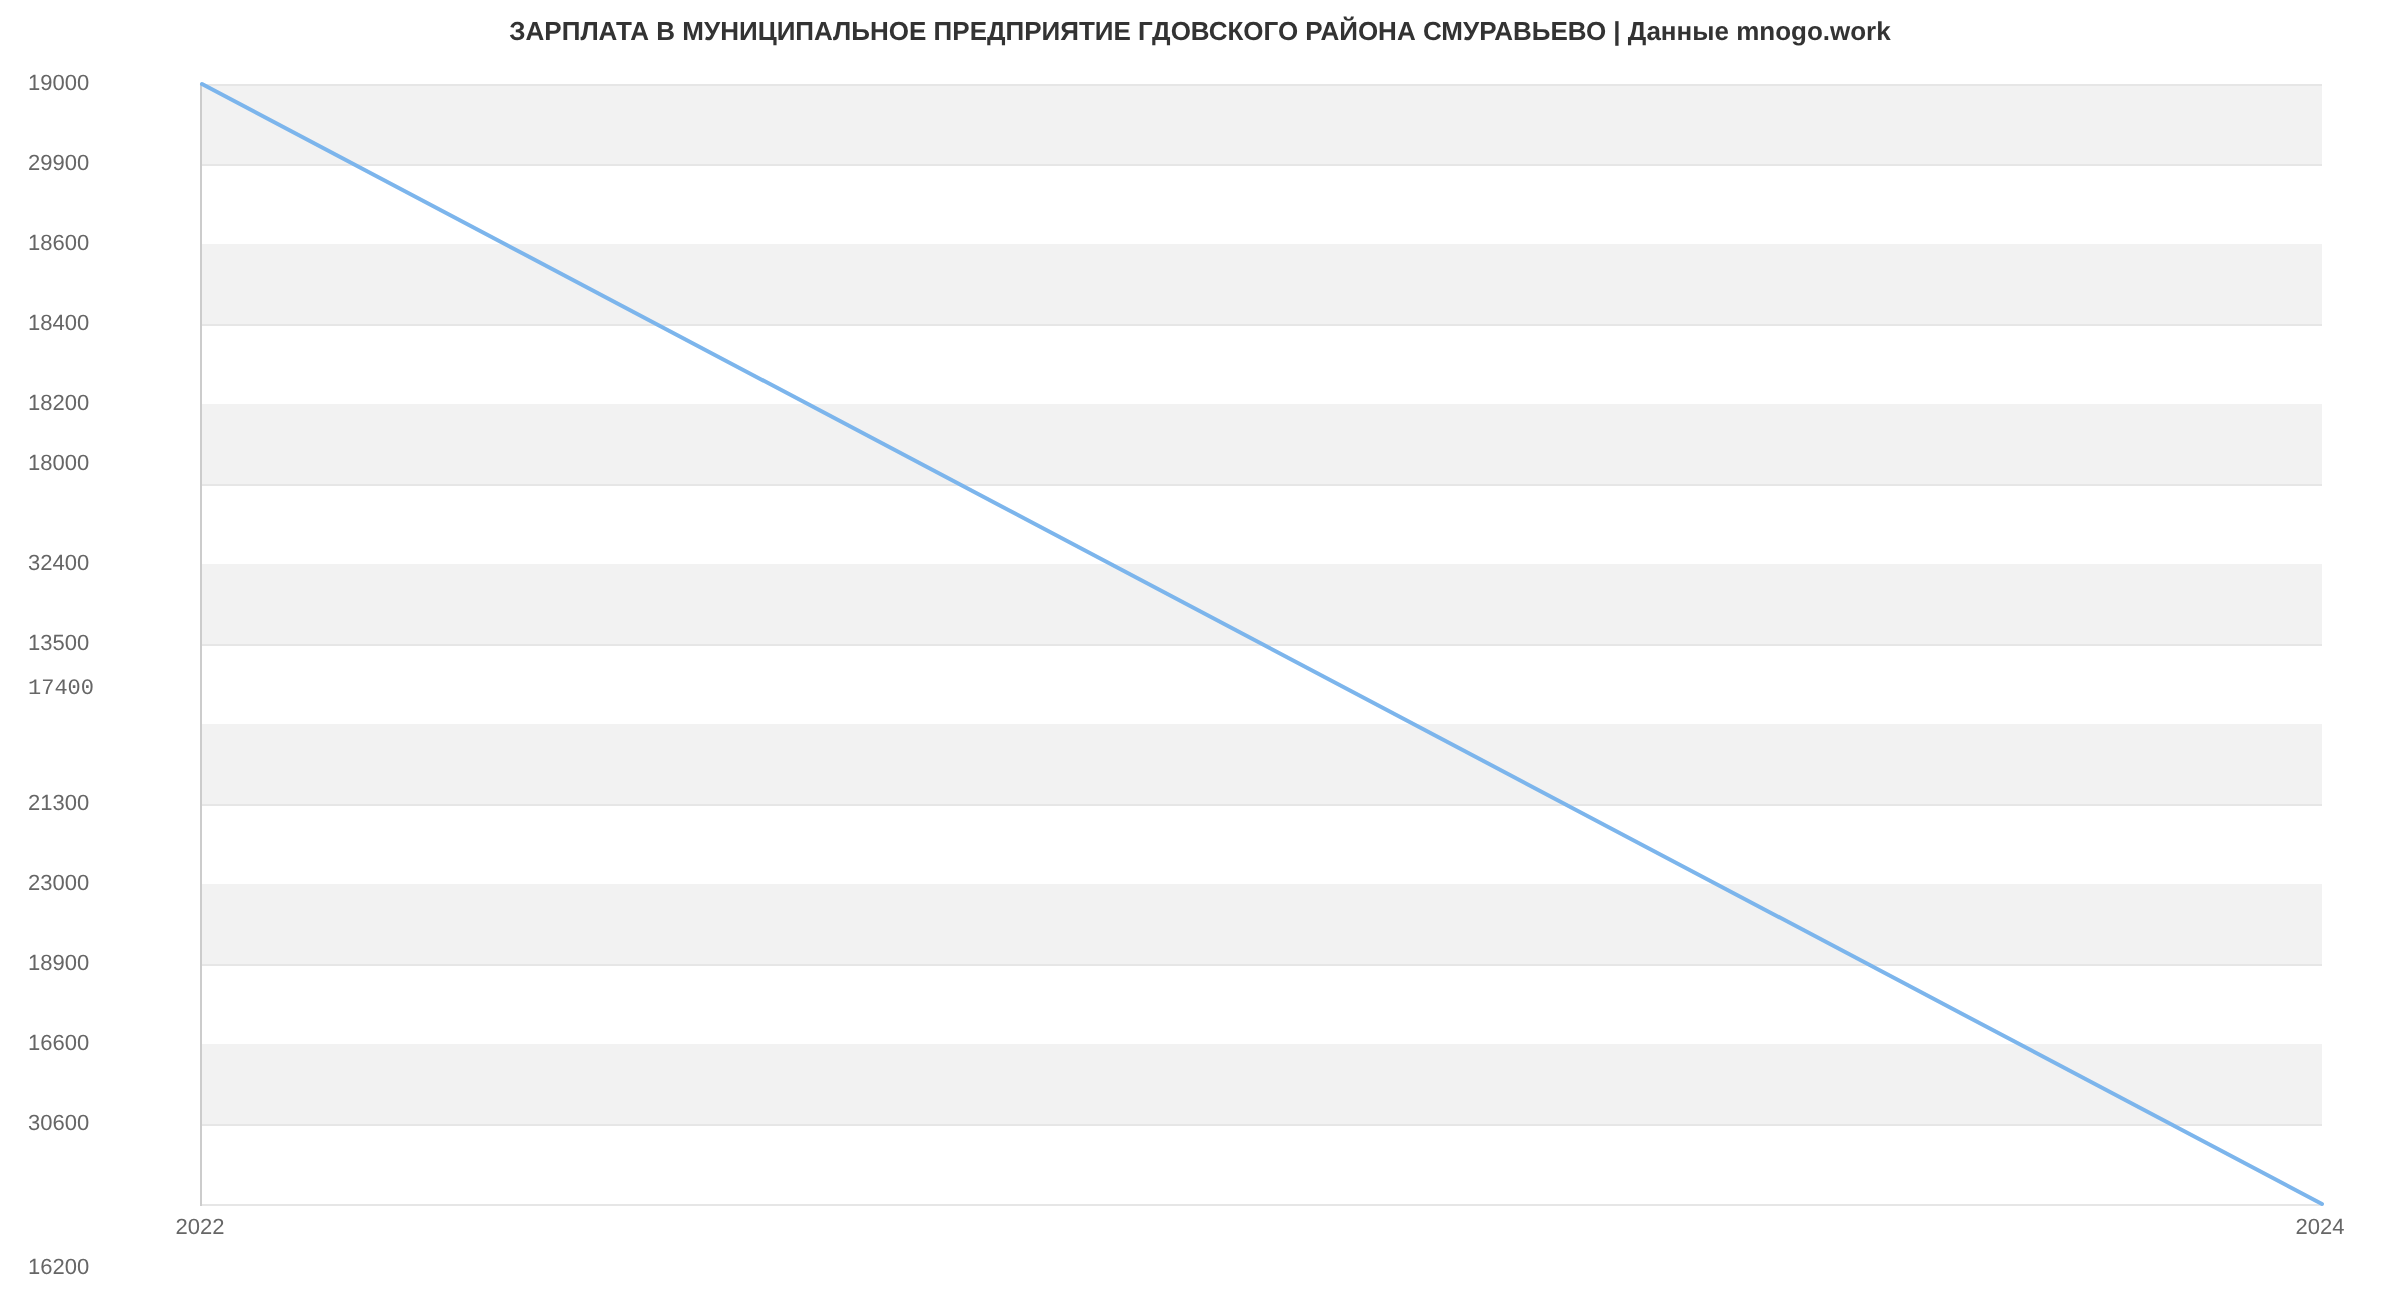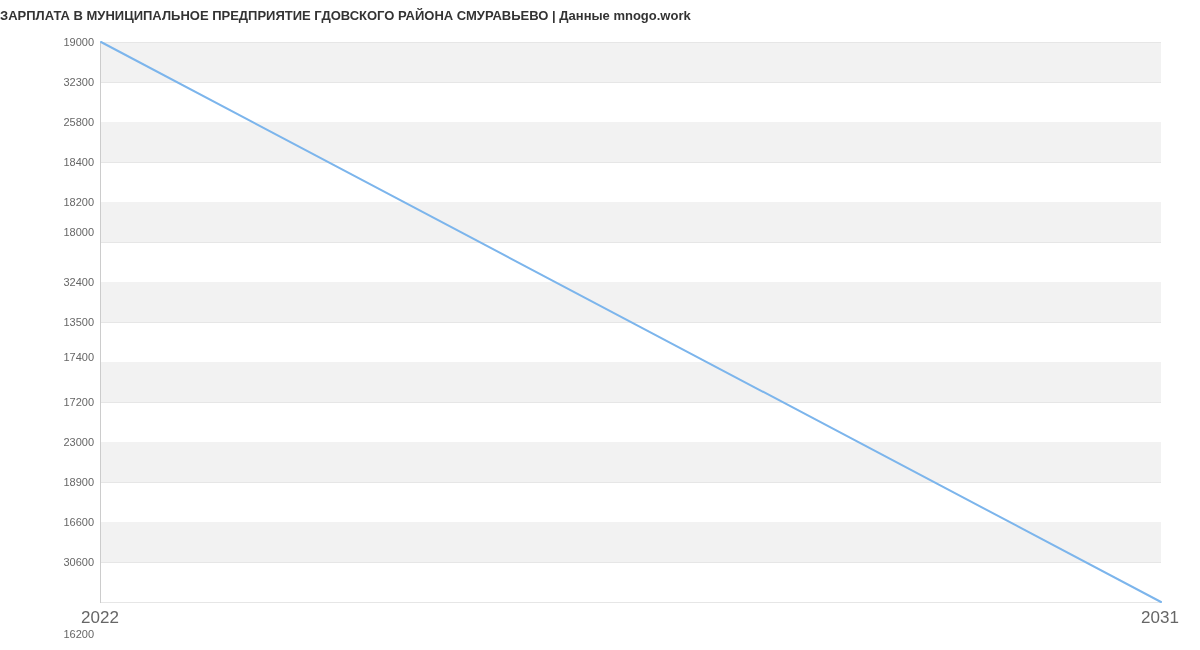--- a/index.html
+++ b/index.html
@@ -14,21 +14,21 @@
   .chart-wrap {
     position: relative;
     width: 1200px;
     height: 650px;
   }
   .title {
     position: absolute;
     top: 8px;
     left: 0;
     width: 1200px;
-    text-align: left;
+    text-align: center;
     font-size: 13px;
     font-weight: 600;
     color: #333333;
   }
   .plot {
     position: absolute;
     left: 100px;
     top: 42px;
     width: 1060px;
     height: 560px;
@@ -47,28 +47,27 @@
     left: 0;
     width: 100%;
     height: 0;
     border-top: 1px solid #e6e6e6;
   }
   .y-label {
     position: absolute;
     right: 1106px;
     font-size: 11px;
     color: #666666;
-    text-align: right;
     width: 80px;
     transform: translateY(-50%);
   }
   .x-label {
     position: absolute;
     top: 608px;
-    font-size: 17px;
+    font-size: 11px;
     color: #666666;
     transform: translateX(-50%);
   }
   svg.line-layer {
     position: absolute;
     left: 0;
     top: 0;
     width: 100%;
     height: 100%;
     overflow: visible;
@@ -104,25 +103,25 @@
       <div class="band" style="top: 480px; height: 40px;"></div>
     <svg class="line-layer" id="line-layer" viewBox="0 0 1060 560" preserveAspectRatio="none">
         <polyline points="0,0 1060,560" fill="none" stroke="#7cb5ec" stroke-width="2" stroke-linecap="round"></polyline>
       </svg>
   </div>
 <div class="y-label" style="top: 634px;">16200</div>
     <div class="y-label" style="top: 562px;">30600</div>
     <div class="y-label" style="top: 522px;">16600</div>
     <div class="y-label" style="top: 482px;">18900</div>
     <div class="y-label" style="top: 442px;">23000</div>
-    <div class="y-label" style="top: 402px;">17200</div>
-    <div class="y-label" style="top: 357px;">17400</div>
+    <div class="y-label" style="top: 402px;">21300</div>
+    <div class="y-label" style="top: 345px; font-family: Liberation Mono, monospace;">17400</div>
     <div class="y-label" style="top: 322px;">13500</div>
     <div class="y-label" style="top: 282px;">32400</div>
     <div class="y-label" style="top: 232px;">18000</div>
     <div class="y-label" style="top: 202px;">18200</div>
     <div class="y-label" style="top: 162px;">18400</div>
-    <div class="y-label" style="top: 122px;">25800</div>
-    <div class="y-label" style="top: 82px;">32300</div>
+    <div class="y-label" style="top: 122px;">18600</div>
+    <div class="y-label" style="top: 82px;">29900</div>
     <div class="y-label" style="top: 42px;">19000</div>
     <div class="x-label" style="left: 100px;">2022</div>
-    <div class="x-label" style="left: 1160px;">2031</div>
+    <div class="x-label" style="left: 1160px;">2024</div>
   </div>
 
 </body></html>

